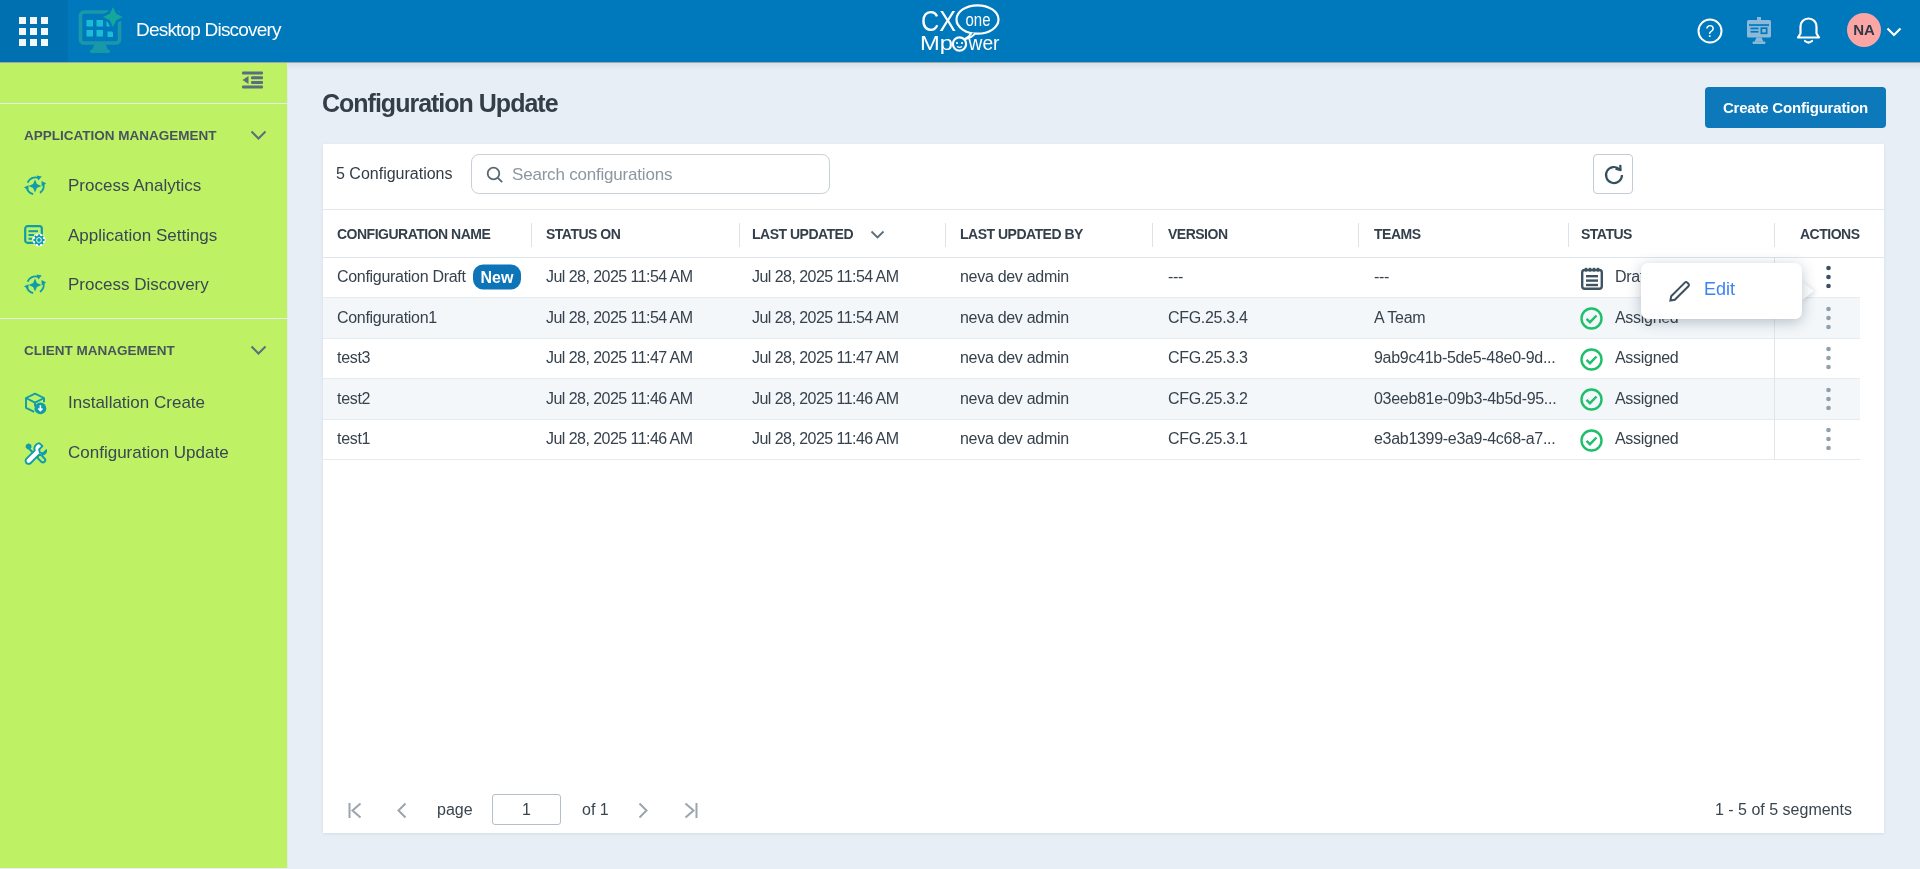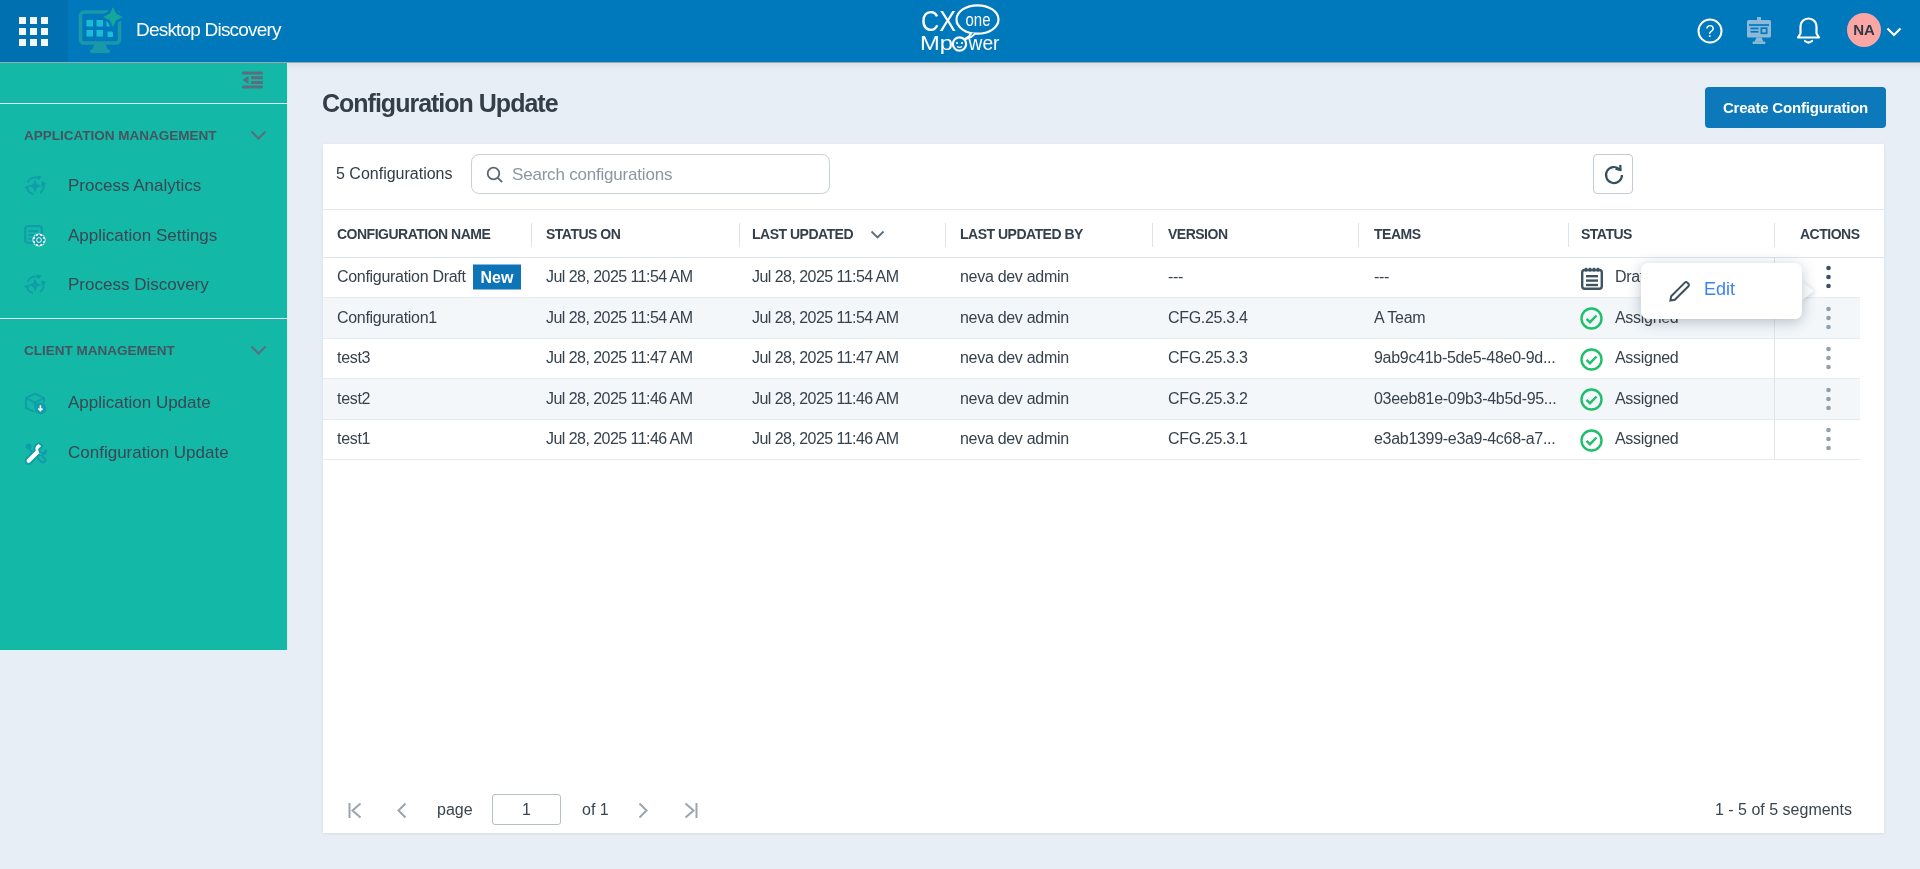--- a/index.html
+++ b/index.html
@@ -6,21 +6,21 @@
 html,body { width:1920px; height:869px; overflow:hidden; font-family:"Liberation Sans", sans-serif; }
 body { position:relative; background:#e7eef6; }
 .abs { position:absolute; }
 
 
 #nav { position:absolute; left:0; top:0; width:1920px; height:63px; background:#0078bc; border-bottom:1px solid #9aa8b0; z-index:5; }
 #launcher { position:absolute; left:0; top:0; width:68px; height:62px; background:#0070b0; }
 #apptitle { position:absolute; left:136px; top:19px; color:#fff; font-size:19px; font-weight:normal; letter-spacing:-0.8px; }
 
 
-#sidebar { position:absolute; left:0; top:62px; width:288px; height:588px; background:#14b8a6; border-right:1px solid #e2e7ea;padding-left:36px; }
+#sidebar { position:absolute; left:0; top:62px; width:288px; height:806px; background:#bef264; border-right:1px solid #e2e7ea;padding-left:36px; }
 .sbdivider { position:absolute; left:0; width:288px; height:1px; background:#e8ebee; }
 .sechead { position:absolute; left:24px; font-size:13.5px; font-weight:bold; color:#47545f; letter-spacing:0; }
 .sbitem { position:absolute; left:58px; font-size:17px; color:#3a4754;margin-left:10px; }
 .sbicon { position:absolute; left:24px; }
 
 
 #main { position:absolute; left:288px; top:62px; width:1632px; height:807px; background:#e7eef6; }
 #main::before { content:''; position:absolute; left:0; top:1px; width:1632px; height:7px; background:linear-gradient(#dadfe4, rgba(231,238,246,0)); }
 h1 { position:absolute; left:34px; top:27px; font-size:25px; font-weight:bold; letter-spacing:-1px; color:#333e48; }
 #createbtn { position:absolute; left:1417px; top:25px; width:181px; height:41px; background:#0d78ba; border-radius:4px; color:#fff; font-size:15px; letter-spacing:-0.2px; font-weight:bold; text-align:center; line-height:41px; }
@@ -36,21 +36,21 @@
 
 
 .hsep { position:absolute; top:78px; width:1px; height:24px; background:#dde3e8; }
 .th { position:absolute; top:81px; font-size:14px; letter-spacing:-0.5px; font-weight:bold; color:#333f4a; }
 #thead { position:absolute; left:0; top:65px; width:1561px; height:48.5px; border-top:1px solid #e3e8ec; border-bottom:1px solid #dfe5ea; }
 .row { position:absolute; left:0; width:1537px; height:40.5px; border-bottom:1px solid #e7ebee; }
 .row.alt { background:#f3f7fa; }
 .dt { letter-spacing:-0.55px !important; }
 .cell { position:absolute; font-size:16px; letter-spacing:-0.3px; color:#37424d; top:50%; transform:translateY(-50%); white-space:nowrap; }
 #vsep { position:absolute; left:1451px; top:113.5px; width:1px; height:202.5px; background:#dfe5ea; }
-.newbadge { position:absolute; left:150px; top:50%; transform:translateY(-50%); width:48px; height:25px; background:#0d74b8; border-radius:0; color:#fff; font-size:16px; font-weight:bold; text-align:center; line-height:25px; }
+.newbadge { position:absolute; left:150px; top:50%; transform:translateY(-50%); width:48px; height:25px; background:#0d74b8; border-radius:10px; color:#fff; font-size:16px; font-weight:bold; text-align:center; line-height:25px; }
 .kebab { position:absolute; left:1503px; top:50%; transform:translateY(-50%); }
 
 
 #pager { position:absolute; left:0; top:646px; width:1561px; height:40px; }
 .pgtxt { font-size:16px; color:#3a454f; position:absolute; top:50%; transform:translateY(-50%); }
 #pginput { position:absolute; left:169px; top:4px; width:69px; height:31px; border:1px solid #b5bfc7; border-radius:3px; text-align:center; font-size:16px; color:#3a454f; line-height:29px; }
 
 
 #popup { position:absolute; left:1318px; top:119px; width:161px; height:56px; background:#fff; border-radius:7px; box-shadow:0 3px 14px rgba(40,60,80,0.3); }
 #popup .edit { position:absolute; left:63px; top:16px; font-size:18px; color:#3b82f6; }
@@ -205,21 +205,21 @@
       <path d="M1.5 1.5 L8.5 8.5 L15.5 1.5" fill="none" stroke="#5a6e7e" stroke-width="2"></path>
     </svg>
 
   <svg class="sbicon" style="top:330px" width="23" height="23" viewBox="0 0 23 23">
     <path d="M11 1.6 L2 6 L11 10.6 L20 6 Z" fill="none" stroke="#109cab" stroke-width="1.9" stroke-linejoin="round"></path>
     <path d="M2 6 L2 15.8 L10.2 19.9" fill="none" stroke="#109cab" stroke-width="1.9" stroke-linejoin="round"></path>
     <path d="M11 10.6 L11 14.5 M20 6 L20 10.2" fill="none" stroke="#109cab" stroke-width="1.9"></path>
     <circle cx="16.4" cy="16.4" r="5.9" fill="#109cab"></circle>
     <path d="M16.4 13.3 L16.4 18.2 M14.3 16.5 L16.4 18.6 L18.5 16.5" fill="none" stroke="#fff" stroke-width="1.6"></path>
   </svg>
-  <div class="sbitem" style="top:331px">Application Update</div>
+  <div class="sbitem" style="top:331px">Installation Create</div>
 
   <svg class="sbicon" style="top:380px" width="23" height="23" viewBox="0 0 23 23">
     <path d="M1.8 5.6 L1.8 3 L4.6 1.2 L7.4 3 L7.4 5.6 L5.8 7.2 L3.4 7.2 Z" fill="#109cab"></path>
     <path d="M5 6.6 L9.8 11.4" stroke="#109cab" stroke-width="2.1"></path>
     <rect x="13.2" y="14.4" width="8.6" height="4.6" rx="2.3" transform="rotate(45 17.5 16.7)" fill="none" stroke="#109cab" stroke-width="1.9"></rect>
     <path d="M15.3 1.1 A 5.4 5.4 0 0 0 10.8 8.4 L2.5 16.7 C1.3 17.9 1.3 19.8 2.5 21 C3.7 22.2 5.6 22.2 6.8 21 L15.1 12.7 A 5.4 5.4 0 0 0 22.4 8.2 L19.1 11.5 L15.9 10.7 L15.1 7.5 L18.4 4.2 Z" fill="#fff" stroke="#109cab" stroke-width="1.9" stroke-linejoin="round"></path>
   </svg>
   <div class="sbitem" style="top:381px">Configuration Update</div>
 </div>
 

